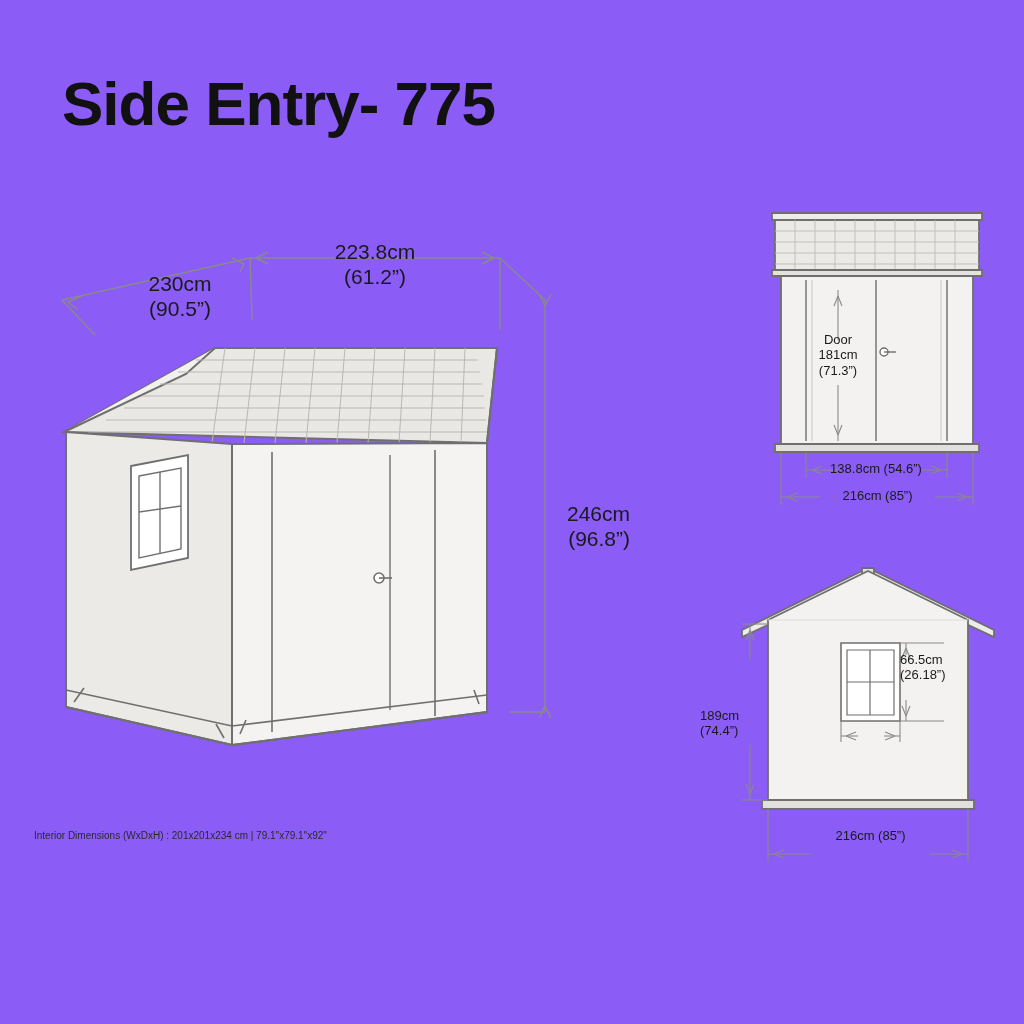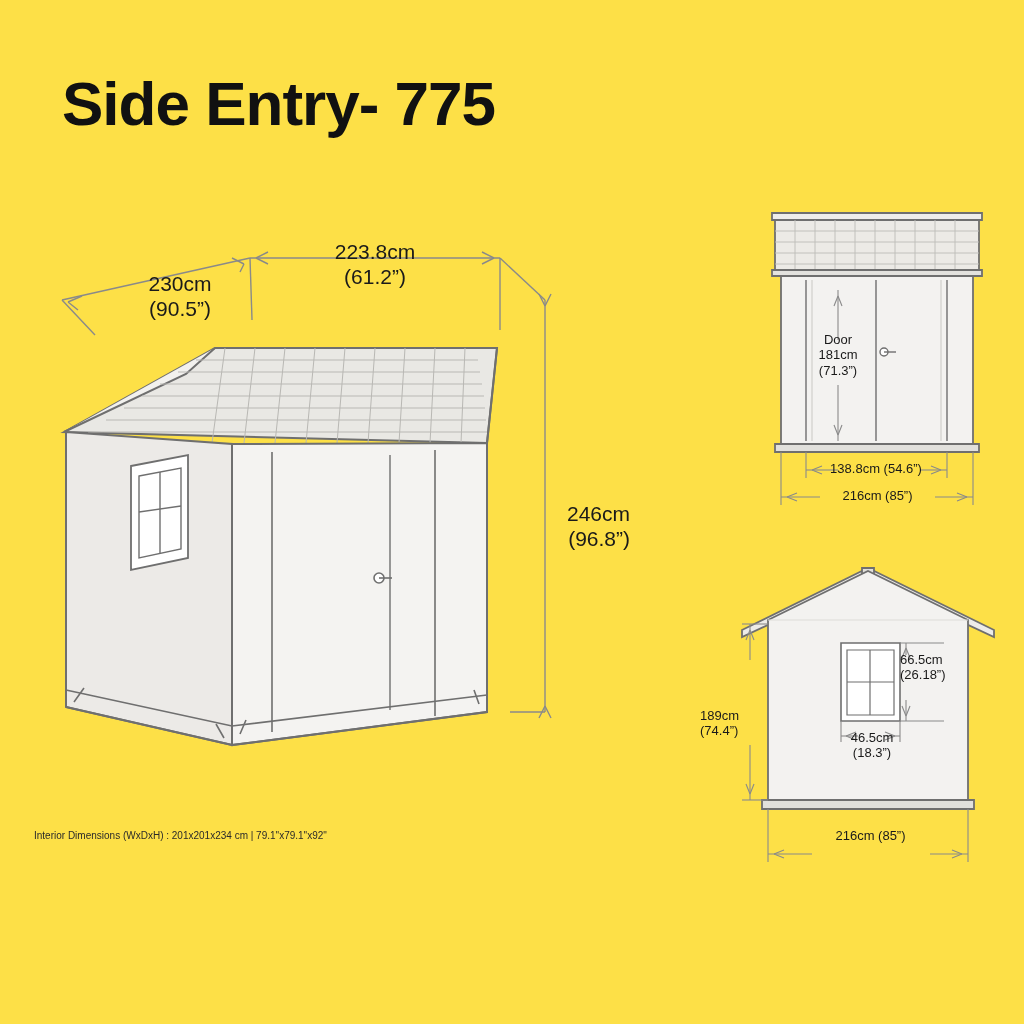--- a/index.html
+++ b/index.html
@@ -4,21 +4,21 @@
 <style>
   html, body {
     margin: 0;
     padding: 0;
     background: #ffffff;
   }
   #page {
     position: relative;
     width: 1024px;
     height: 1024px;
-    background: #fde047;
+    background: #8b5cf6;
     font-family: "Liberation Sans", sans-serif;
     color: #1a1a1a;
     overflow: hidden;
   }
   #title {
     position: absolute;
     left: 62px;
     top: 68px;
     font-size: 62px;
     font-weight: bold;
@@ -261,24 +261,20 @@
   <div class="dim-label small" style="left:900px; top:652px; width:105px; text-align:left;">
     <span>66.5cm</span>
     <span class="l2">(26.18”)</span>
   </div>
 
   <div class="dim-label small" style="left:700px; top:665px; width:90px; text-align:left;margin-top:43px;">
     <span>189cm</span>
     <span class="l2">(74.4”)</span>
   </div>
 
-  <div class="dim-label small" style="left:812px; top:730px; width:120px;">
-    <span>46.5cm</span>
-    <span class="l2">(18.3”)</span>
-  </div>
 
   <div class="dim-label small" style="left:808px; top:828px; width:125px;">
     <span>216cm (85”)</span>
   </div>
 
   <div id="footer-note">Interior Dimensions (WxDxH) : 201x201x234 cm | 79.1"x79.1"x92"</div>
 
 </div>
 
 </body></html>

